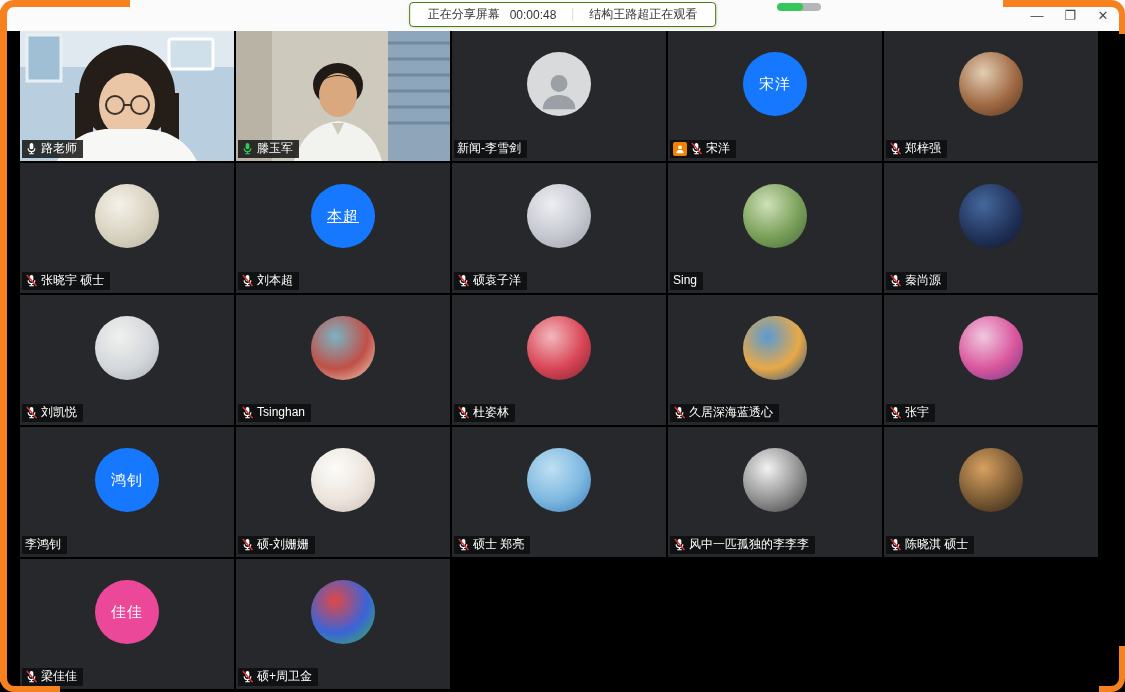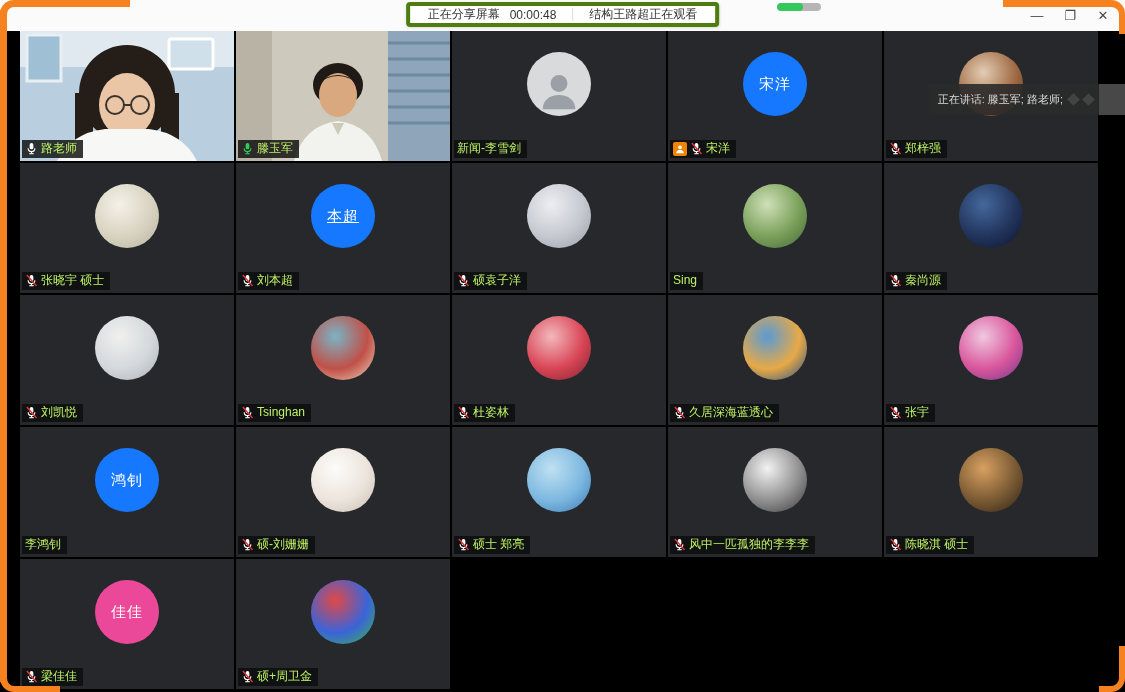--- a/index.html
+++ b/index.html
@@ -3,21 +3,21 @@
 <meta charset="utf-8">
 <style>
   * { margin:0; padding:0; box-sizing:border-box; }
   html,body { width:1125px; height:692px; overflow:hidden; background:#000;
     font-family:"Liberation Sans","DejaVu Sans",sans-serif; }
 
   
   .titlebar { position:absolute; left:0; top:0; width:1125px; height:31px; background:#fbfbfb; z-index:2; }
   .share-pill { position:absolute; left:50%; top:2px; transform:translateX(-50%);
     height:25px; display:flex; align-items:center; gap:10px; padding:0 18px;
-    background:#fff; border:4px solid #4d7c0f; border-radius:4px;
+    background:#fff; border:1px solid #4d7c0f; border-radius:4px;
     box-shadow:0 1px 3px rgba(0,0,0,.12); white-space:nowrap; }
   .share-pill span { font-size:12px; color:#333; }
   .share-divider { width:1px; height:13px; background:#ddd; margin:0 6px; }
   .rec-toggle { position:absolute; left:777px; top:3px; width:44px; height:8px;
     border-radius:4px; background:#b6b6b6; overflow:hidden; }
   .rec-toggle .fill { width:60%; height:100%; background:#35c759; border-radius:4px; }
   .win-controls { position:absolute; right:14px; top:0; height:31px; display:flex; align-items:center; gap:17px; }
   .win-btn { font-size:13px; color:#4a4a4a; width:16px; text-align:center; cursor:default; line-height:1; }
 
   
@@ -38,21 +38,21 @@
   .avatar { width:64px; height:64px; border-radius:50%; display:flex; align-items:center;
     justify-content:center; overflow:hidden; flex:none; }
   .avatar.initials { color:#fff; font-size:15px; letter-spacing:1px; }
   .avatar.silhouette { background:#d8dadc; }
   .avatar.silhouette svg { width:46px; height:46px; margin-top:12px; }
   .avatar.video { position:absolute; inset:0; width:100%; height:100%; border-radius:0; padding:0; }
   .avatar.video svg { width:100%; height:100%; display:block; }
 
   .label { position:absolute; left:2px; bottom:3px; max-width:96%;
     display:flex; align-items:center; gap:3px; padding:1px 6px 2px 3px;
-    background:rgba(12,12,12,.82); color:#bef264; font-size:12px; line-height:15px;
+    background:rgba(12,12,12,.82); color:#ffffff; font-size:12px; line-height:15px;
     white-space:nowrap; overflow:hidden; }
   .mic { width:13px; height:13px; flex:none; color:#fff; }
   .mic.speaking { color:#2fcc59; }
   .mic svg { width:13px; height:13px; display:block; }
   .host-badge { width:14px; height:14px; flex:none; background:#F08300; border-radius:2px;
     display:flex; align-items:center; justify-content:center; }
   .host-badge svg { width:10px; height:10px; }
 
   
   .toast { position:absolute; top:84px; right:0; z-index:5; display:flex; align-items:stretch; }
@@ -448,25 +448,20 @@
           <line x1="4.6" y1="12.6" x2="9.4" y2="12.6" stroke="currentColor" stroke-width="1.2"></line>
           <line class="slash" x1="2" y1="1" x2="12.4" y2="13" stroke="#E03434" stroke-width="1.5"></line>
         </svg>
       </span>
       <span class="pname">硕+周卫金</span>
     </div>
   </div>
   </div>
 
 <div class="toast">
-  <div class="toast-main">
-    <span>正在讲话: 滕玉军; 路老师;</span>
-    <span class="toast-dia"></span>
-    <span class="toast-dia"></span>
-  </div>
   <div class="toast-cap"></div>
 </div>
 
 <div class="fr fr-left"></div>
 <div class="fr fr-tl"></div>
 <div class="fr fr-tr"></div>
 <div class="fr fr-bl"></div>
 <div class="fr fr-br"></div>
 
 </body></html>

